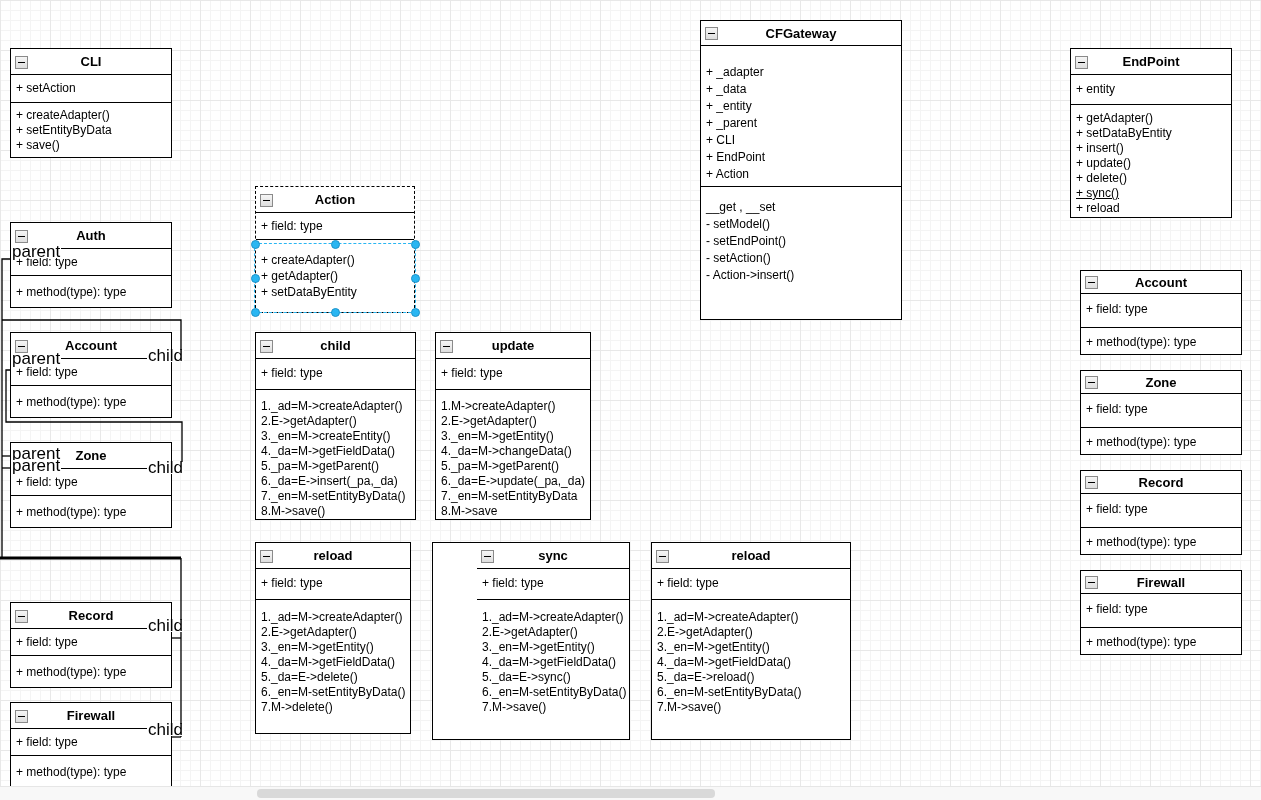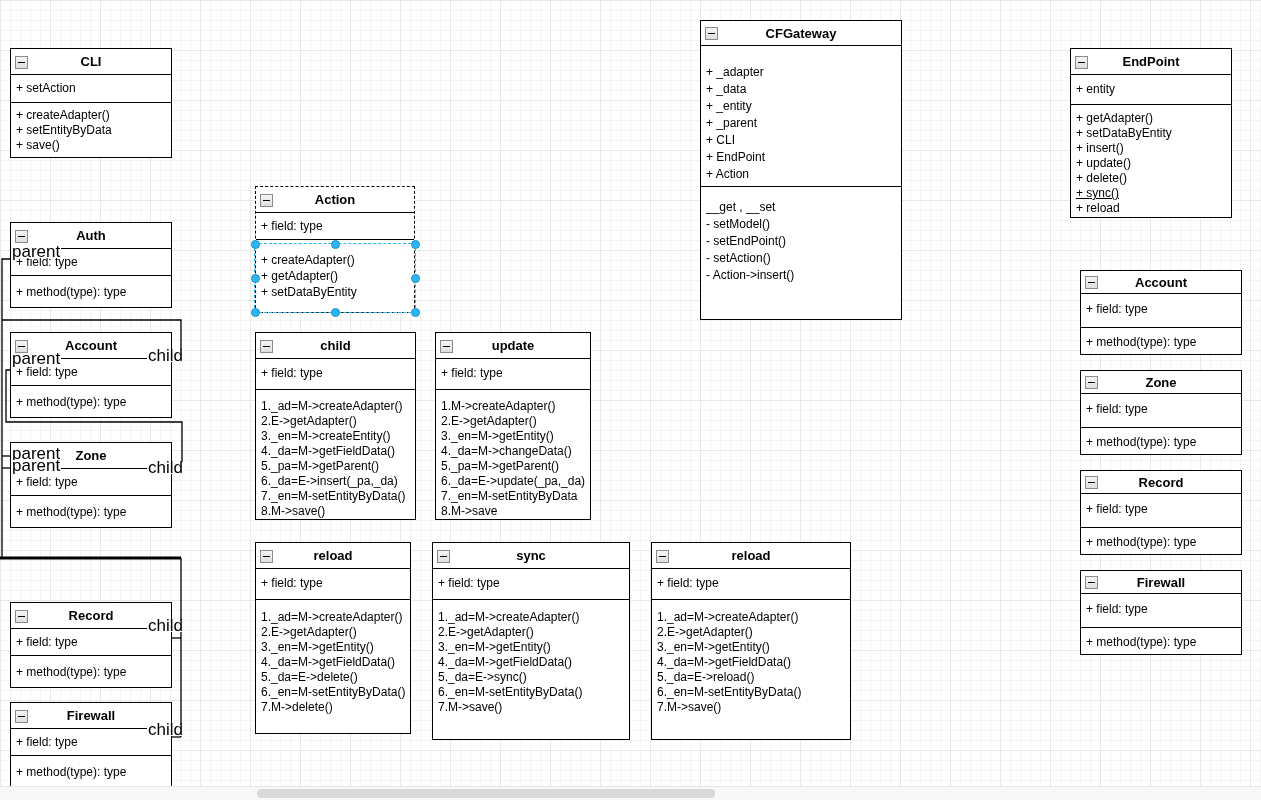--- a/index.html
+++ b/index.html
@@ -203,21 +203,21 @@
       <div class="comp" style="height: 136px; padding-top: 10px;">
         <div class="ln" style="line-height: 15px;">1._ad=M-&gt;createAdapter()</div>
         <div class="ln" style="line-height: 15px;">2.E-&gt;getAdapter()</div>
         <div class="ln" style="line-height: 15px;">3._en=M-&gt;getEntity()</div>
         <div class="ln" style="line-height: 15px;">4._da=M-&gt;getFieldData()</div>
         <div class="ln" style="line-height: 15px;">5._da=E-&gt;delete()</div>
         <div class="ln" style="line-height: 15px;">6._en=M-setEntityByData()</div>
         <div class="ln" style="line-height: 15px;">7.M-&gt;delete()</div>
       </div>
     </div>
-    <div class="uml" style="left: 432px; top: 542px; width: 198px; height: 198px;">
+    <div class="uml" style="left: 432px; top: 542px; width: 198px; height: 198px; padding-left: 44px;">
       <div class="titlebar" style="height: 26px;">
         <span class="collapse" style="top: 6.5px;"></span>
         <span>sync</span>
       </div>
       <div class="comp" style="height: 30px; padding-top: 7px;">
         <div class="ln" style="line-height: 15px;">+ field: type</div>
       </div>
       <div class="comp" style="height: 142px; padding-top: 10px;">
         <div class="ln" style="line-height: 15px;">1._ad=M-&gt;createAdapter()</div>
         <div class="ln" style="line-height: 15px;">2.E-&gt;getAdapter()</div>

